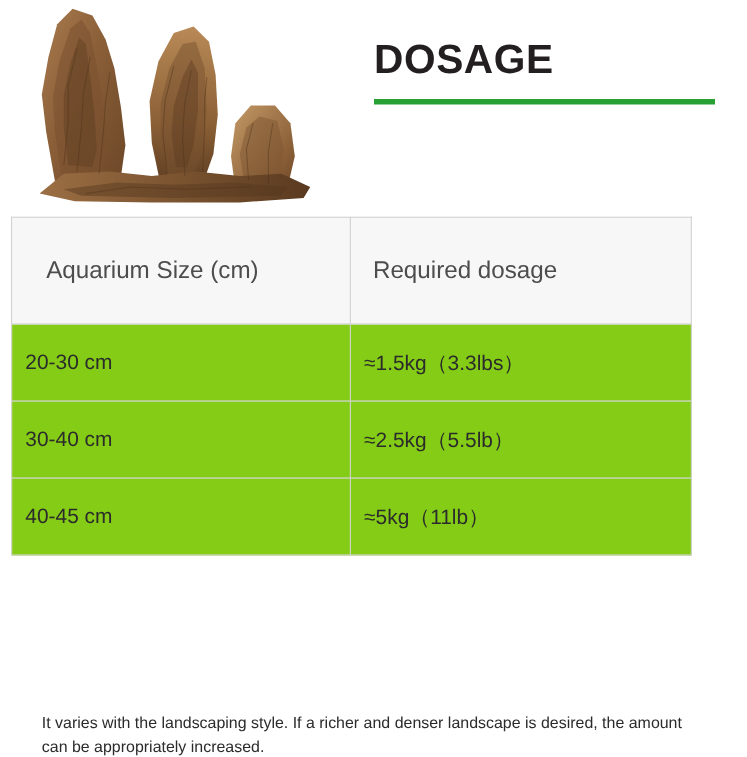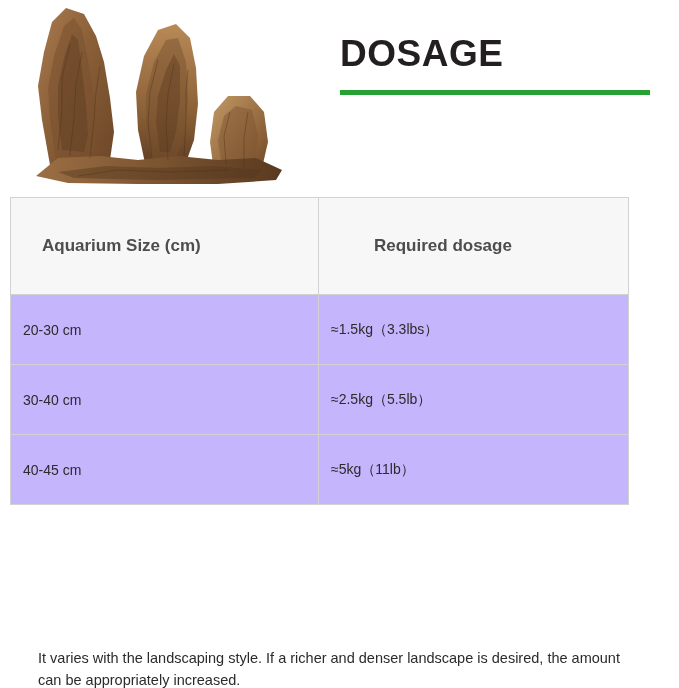--- a/index.html
+++ b/index.html
@@ -67,32 +67,32 @@
     table-layout: fixed;
   }
   table.dosage th,
   table.dosage td {
     border: 1px solid #d2d2d2;
     text-align: left;
     vertical-align: middle;
   }
   table.dosage thead th {
     height: 94px;
-    font-size: 17px;
-    font-weight: bold;
+    font-size: 22px;
+    font-weight: normal;
     color: #4d4d4d;
     background: #f7f7f7;
   }
   table.dosage thead th.col-a { padding-left: 31px; }
-  table.dosage thead th.col-b { padding-left: 55px; }
+  table.dosage thead th.col-b { padding-left: 20px; }
   table.dosage tbody td {
     height: 67px;
-    font-size: 14px;
+    font-size: 19px;
     color: #2b2b2b;
-    background: #c4b5fd;
+    background: #84cc16;
   }
   table.dosage tbody td.col-a { padding-left: 12px; }
   table.dosage tbody td.col-b { padding-left: 12px; margin-left: 11px; }
   col.c1 { width: 308px; }
   col.c2 { width: 310px; }
 
   
   .footnote {
     position: absolute;
     left: 38px;

